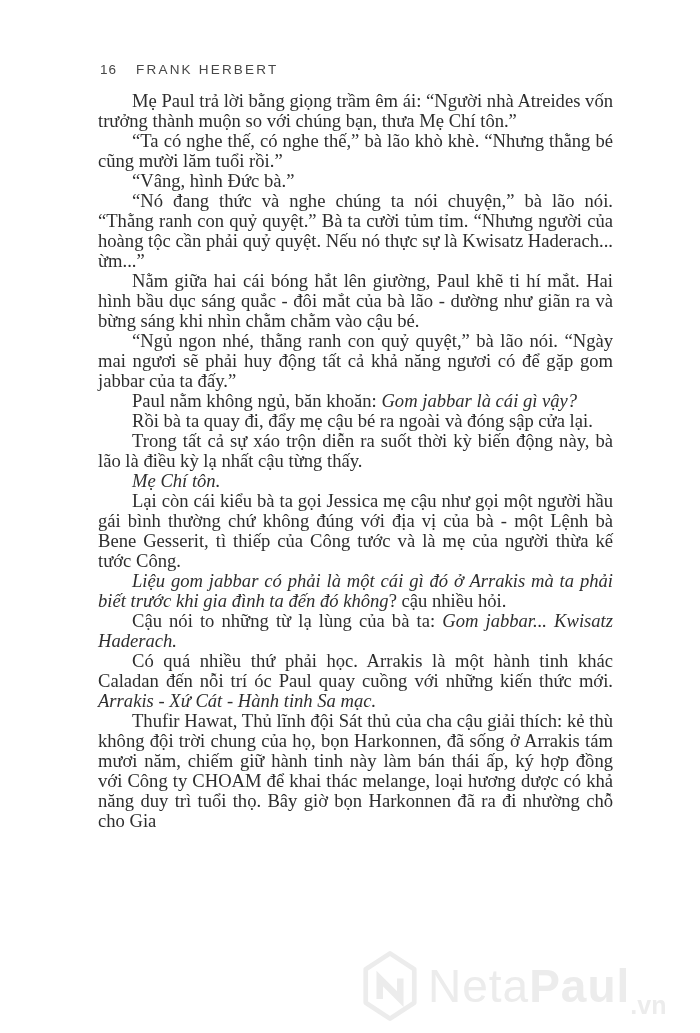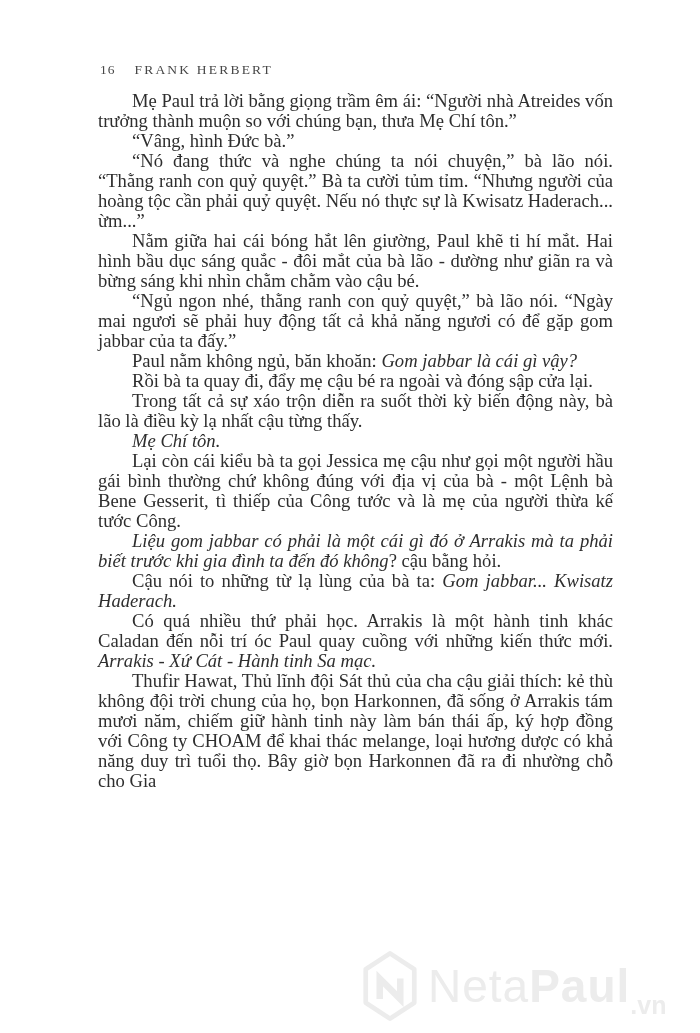--- a/index.html
+++ b/index.html
@@ -12,21 +12,21 @@
     width: 700px;
     height: 1033px;
     background: var(--bg, #ffffff);
     overflow: hidden;
     font-family: "Liberation Serif", "DejaVu Serif", serif;
   }
   .running-header {
     position: absolute;
     top: 62px;
     left: 100px;
-    font-family: Liberation Serif, serif;
+    font-family: Liberation Sans, sans-serif;
     font-size: 13.5px;
     letter-spacing: 2.2px;
     color: var(--header-text, #474747);
     white-space: nowrap;
   }
   .running-header .pagenum {
     display: inline-block;
     margin-right: 19px;
     letter-spacing: 1px;
   }
@@ -83,30 +83,31 @@
 <body>
 
 <div class="page">
 
   <div class="running-header">
     <span class="pagenum">16</span><span>FRANK HERBERT</span>
   </div>
 
   <div class="body-text">
       <p><span>Mẹ Paul trả lời bằng giọng trầm êm ái: “Người nhà Atreides vốn trưởng thành muộn so với chúng bạn, thưa Mẹ Chí tôn.”</span></p>
+      <p><span>“Ta có nghe thế, có nghe thế,” bà lão khò khè. “Nhưng thằng bé cũng mười lăm tuổi rồi.”</span></p>
       <p><span>“Vâng, hình Đức bà.”</span></p>
       <p><span>“Nó đang thức và nghe chúng ta nói chuyện,” bà lão nói. “Thằng ranh con quỷ quyệt.” Bà ta cười tủm tỉm. “Nhưng người của hoàng tộc cần phải quỷ quyệt. Nếu nó thực sự là Kwisatz Haderach... ừm...”</span></p>
       <p><span>Nằm giữa hai cái bóng hắt lên giường, Paul khẽ ti hí mắt. Hai hình bầu dục sáng quắc - đôi mắt của bà lão - dường như giãn ra và bừng sáng khi nhìn chằm chằm vào cậu bé.</span></p>
       <p><span>“Ngủ ngon nhé, thằng ranh con quỷ quyệt,” bà lão nói. “Ngày mai ngươi sẽ phải huy động tất cả khả năng ngươi có để gặp gom jabbar của ta đấy.”</span></p>
       <p><span>Paul nằm không ngủ, băn khoăn: </span><em>Gom jabbar là cái gì vậy?</em></p>
       <p><span>Rồi bà ta quay đi, đẩy mẹ cậu bé ra ngoài và đóng sập cửa lại.</span></p>
       <p><span>Trong tất cả sự xáo trộn diễn ra suốt thời kỳ biến động này, bà lão là điều kỳ lạ nhất cậu từng thấy.</span></p>
       <p><em>Mẹ Chí tôn.</em></p>
       <p><span>Lại còn cái kiểu bà ta gọi Jessica mẹ cậu như gọi một người hầu gái bình thường chứ không đúng với địa vị của bà - một Lệnh bà Bene Gesserit, tì thiếp của Công tước và là mẹ của người thừa kế tước Công.</span></p>
-      <p><em>Liệu gom jabbar có phải là một cái gì đó ở Arrakis mà ta phải biết trước khi gia đình ta đến đó không</em><span>? cậu bằng hỏi.</span></p>
+      <p><em>Liệu gom jabbar có phải là một cái gì đó ở Arrakis mà ta phải biết trước khi gia đình ta đến đó không</em><span>? cậu nhiều hỏi.</span></p>
       <p><span>Cậu nói to những từ lạ lùng của bà ta: </span><em>Gom jabbar... Kwisatz Haderach.</em></p>
       <p><span>Có quá nhiều thứ phải học. Arrakis là một hành tinh khác Caladan đến nỗi trí óc Paul quay cuồng với những kiến thức mới. </span><em>Arrakis - Xứ Cát - Hành tinh Sa mạc.</em></p>
       <p><span>Thufir Hawat, Thủ lĩnh đội Sát thủ của cha cậu giải thích: kẻ thù không đội trời chung của họ, bọn Harkonnen, đã sống ở Arrakis tám mươi năm, chiếm giữ hành tinh này làm bán thái ấp, ký hợp đồng với Công ty CHOAM để khai thác melange, loại hương dược có khả năng duy trì tuổi thọ. Bây giờ bọn Harkonnen đã ra đi nhường chỗ cho Gia</span></p>
     </div>
 
   <div class="watermark">
     <span>
       <svg width="56" height="72" viewBox="0 0 60 76" fill="none">
         <polygon points="30,3 56,20 56,56 30,73 4,56 4,20" stroke="var(--watermark, #ececec)" stroke-width="5" stroke-linejoin="round" fill="none"></polygon>
         <path d="M 19 52 L 19 30 L 41 52 L 41 30" stroke="var(--watermark, #ececec)" stroke-width="7" stroke-linejoin="miter" fill="none"></path>

